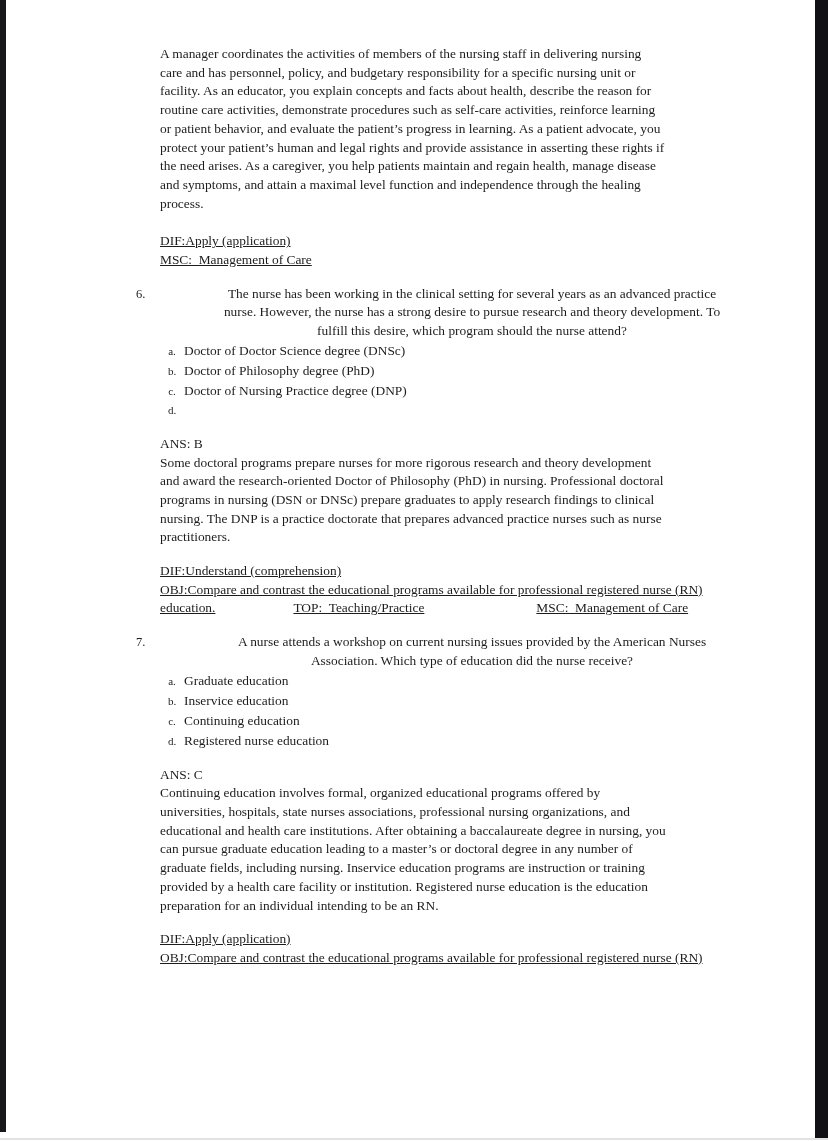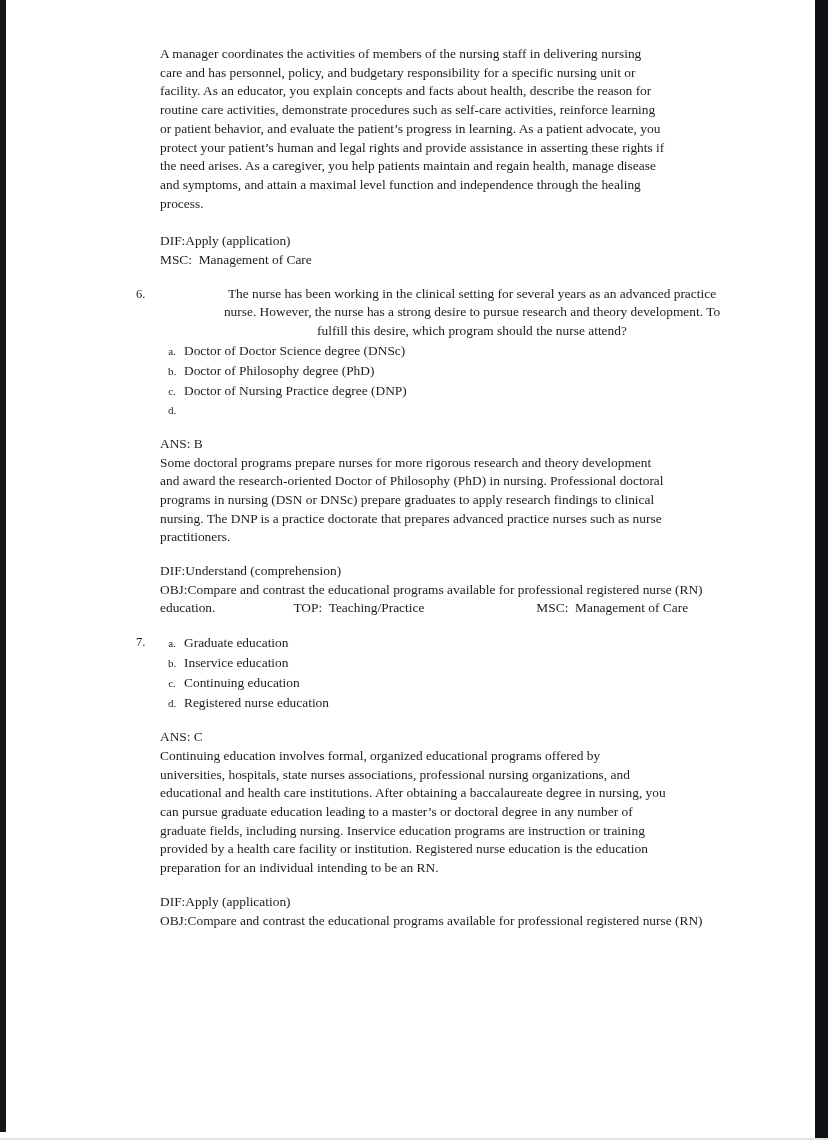--- a/index.html
+++ b/index.html
@@ -80,20 +80,21 @@
   .opt-letter {
     width: 24px;
     flex: 0 0 24px;
     font-size: 11px;
   }
   .meta span {
     white-space: pre-wrap;
   }
   .meta-line {
     white-space: pre-wrap;
+    text-decoration: underline;
   }
   .gap-a { display: inline-block; width: 55px; }
   .gap-b { display: inline-block; width: 78px; }
   .gap-c { display: inline-block; width: 112px; }
 </style>
 </head>
 <body>
 
 <div class="scan-edge-left"></div>
 <div class="scan-edge-right"></div>
@@ -153,20 +154,22 @@
 
   <div class="meta indented q-gap">
     <div class="meta-line">DIF:Understand (comprehension)</div>
     <div class="meta-line">OBJ:Compare and contrast the educational programs available for professional registered nurse (RN)</div>
     <div class="meta-line"><span>education.</span><span class="gap-b"></span><span>TOP:  Teaching/Practice</span><span class="gap-c"></span><span>MSC:  Management of Care</span></div>
   </div>
 
   <div class="question q-gap">
     <span class="qnum">7.</span>
     <div class="qbody">
+      <div class="pre">A nurse attends a workshop on current nursing issues provided by the American Nurses
+Association. Which type of education did the nurse receive?</div>
       <ul class="options">
         <li class="opt-row">
             <span class="opt-letter">a.</span>
             <span>Graduate education</span>
           </li>
         <li class="opt-row">
             <span class="opt-letter">b.</span>
             <span>Inservice education</span>
           </li>
         <li class="opt-row">

